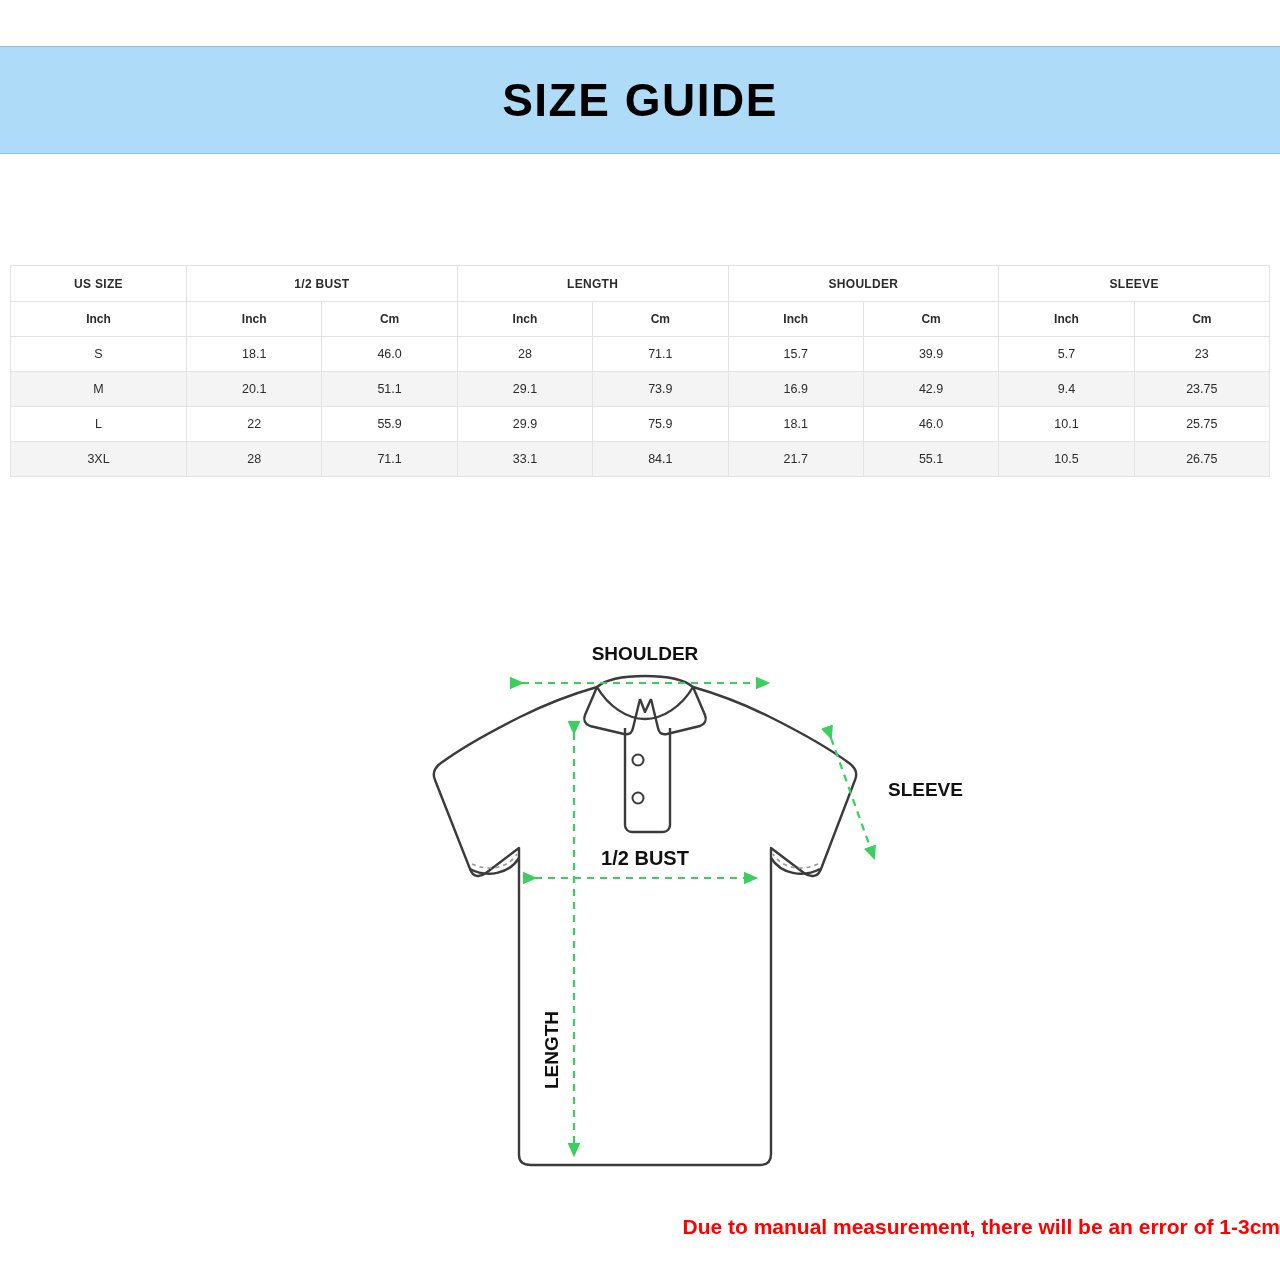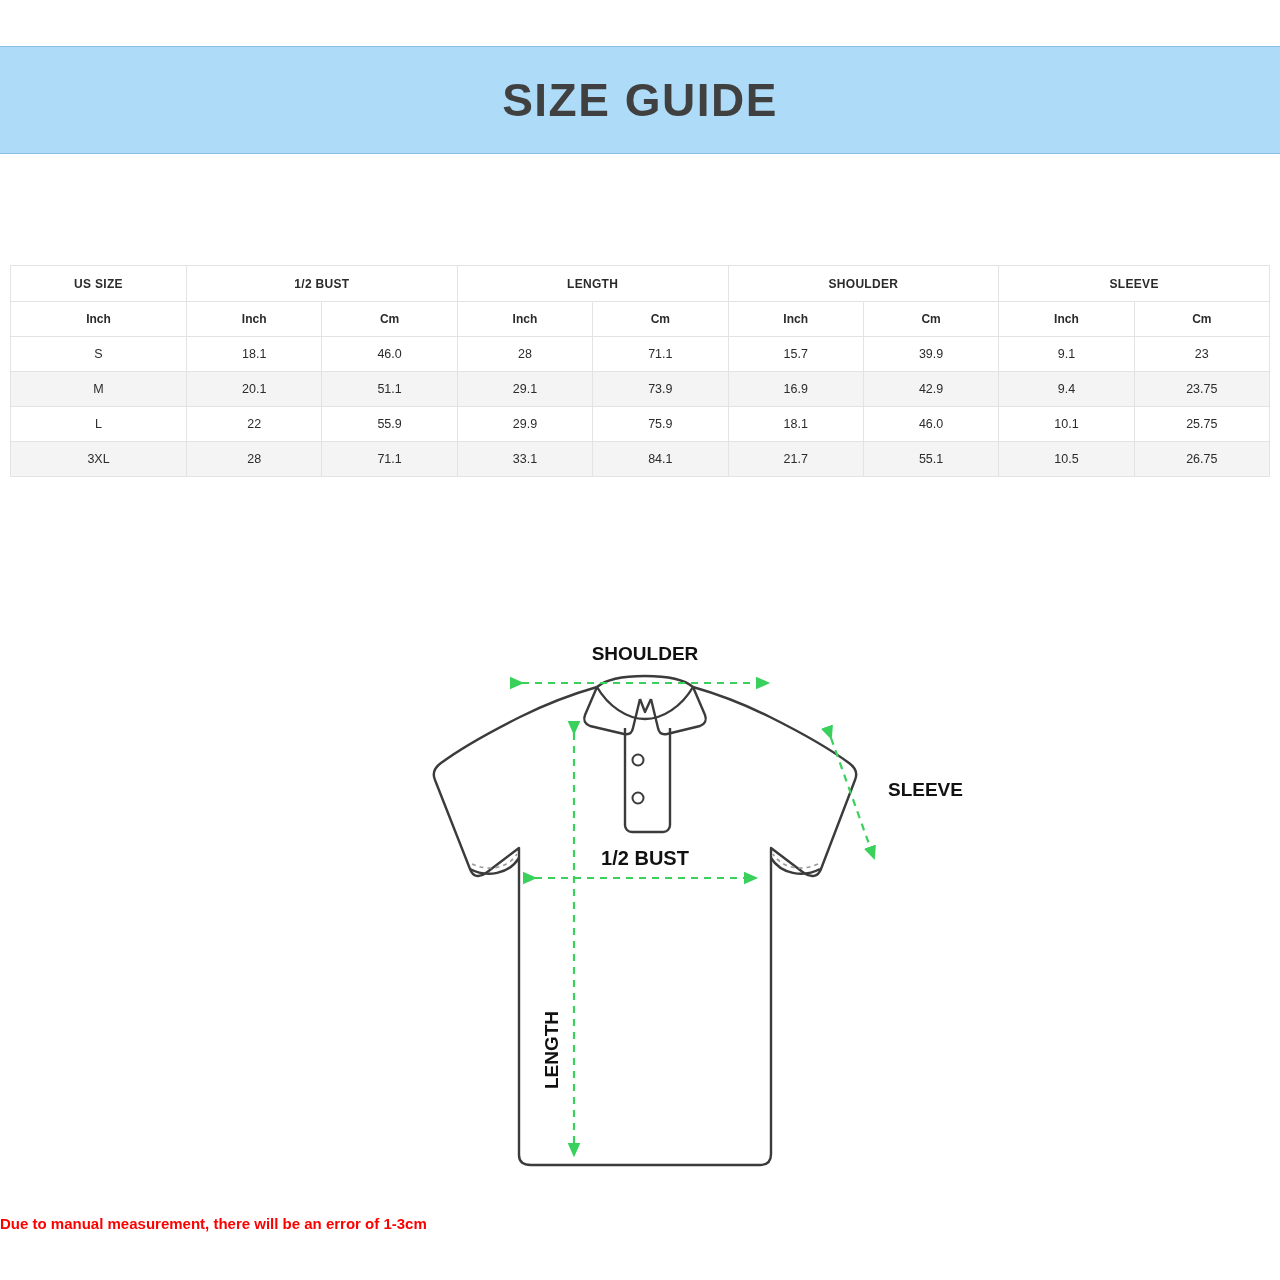--- a/index.html
+++ b/index.html
@@ -28,21 +28,21 @@
     border-bottom: 1px solid #8bbfe0;
     display: flex;
     align-items: center;
     justify-content: center;
     box-sizing: border-box;
   }
   .banner-title {
     font-size: 46px;
     font-weight: bold;
     letter-spacing: 1.5px;
-    color: #404040;
+    color: #000000;
     font-family: "Liberation Sans", sans-serif;
   }
 
   
   .size-table-wrap {
     position: absolute;
     left: 10px;
     top: 265px;
     width: 1260px;
   }
@@ -89,23 +89,23 @@
   .illustration svg {
     display: block;
   }
 
   
   .footnote {
     position: absolute;
     left: 0;
     top: 1215px;
     width: 1280px;
-    text-align: left;
+    text-align: right;
     color: #ff0000;
-    font-size: 15px;
+    font-size: 21px;
     font-weight: bold;
     font-family: "Liberation Sans", sans-serif;
   }
 </style>
 </head>
 <body>
 
 <div class="banner">
   <div class="banner-title">SIZE GUIDE</div>
 </div>
@@ -135,21 +135,21 @@
       </tr>
 
       <tr>
         <td>S</td>
         <td>18.1</td>
         <td>46.0</td>
         <td>28</td>
         <td>71.1</td>
         <td>15.7</td>
         <td>39.9</td>
-        <td>9.1</td>
+        <td>5.7</td>
         <td>23</td>
       </tr>
 
       <tr class="alt">
         <td>M</td>
         <td>20.1</td>
         <td>51.1</td>
         <td>29.1</td>
         <td>73.9</td>
         <td>16.9</td>

